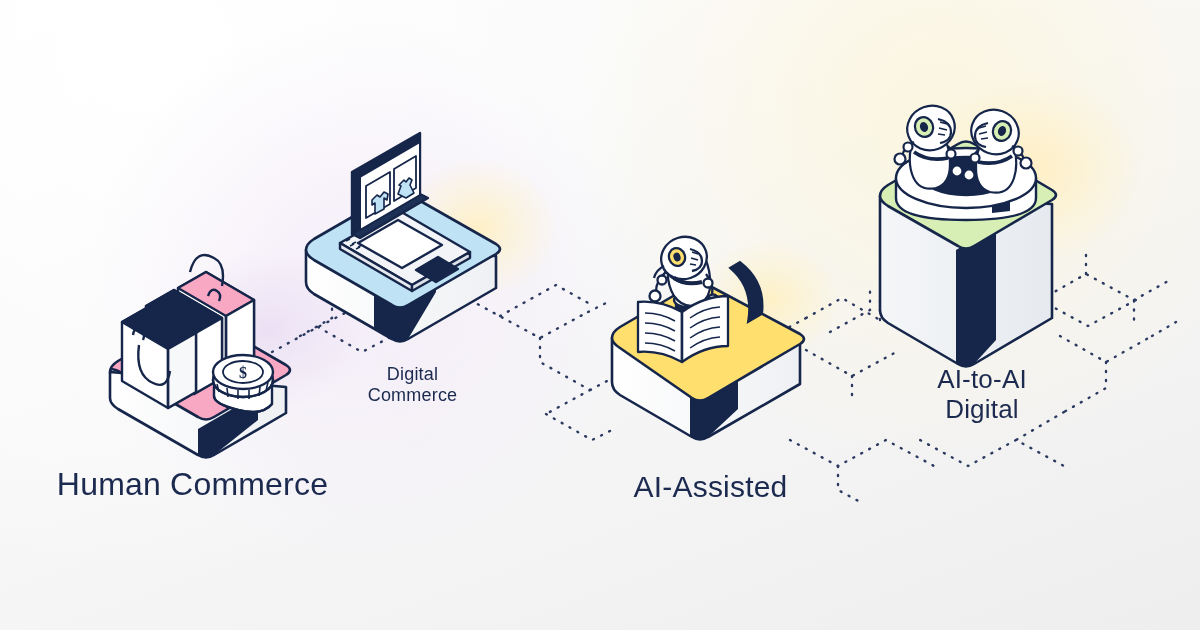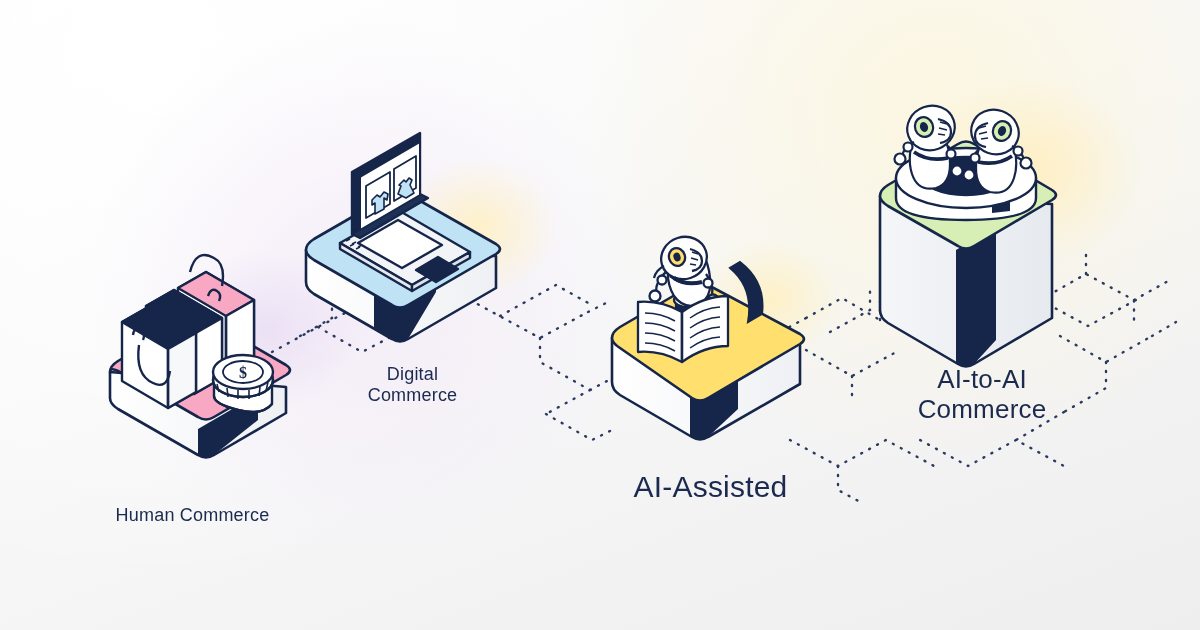--- a/index.html
+++ b/index.html
@@ -16,21 +16,21 @@
       radial-gradient(circle at 12% 8%, #ffffff 0%, rgba(255,255,255,0) 45%),
       linear-gradient(160deg, #fdfdfd 0%, #f7f7f8 48%, #eeeeef 100%);
   }
   #art { position:absolute; inset:0; }
   .label {
     position:absolute; text-align:center;
     color:#1b2a4e; font-weight:400;
     letter-spacing:.2px; line-height:1.16;
     white-space:pre-line;
   }
-  #lbl-human   { left:40px;  top:466px; width:305px; font-size:18px;margin-top:39px; }
+  #lbl-human   { left:40px;  top:466px; width:305px; font-size:32px; }
   #lbl-digital { left:295px; top:364px; width:235px; font-size:18px; }
   #lbl-assist  { left:598px; top:470px; width:225px; font-size:30px; }
   #lbl-aiai    { left:862px; top:364px; width:240px; font-size:26px; }
 </style>
 </head>
 <body>
 
 <div id="stage">
 
   <svg id="art" viewBox="0 0 1200 630">
@@ -298,15 +298,15 @@
         <circle cx="1037" cy="158" r="4.5" fill="#ffffff"></circle>
       </g>
     </g>
   </svg>
 
   <div class="label" id="lbl-human">Human Commerce</div>
   <div class="label" id="lbl-digital">Digital
 Commerce</div>
   <div class="label" id="lbl-assist">AI-Assisted</div>
   <div class="label" id="lbl-aiai">AI-to-AI
-Commerce</div>
+Digital</div>
 
 </div>
 
 </body></html>

